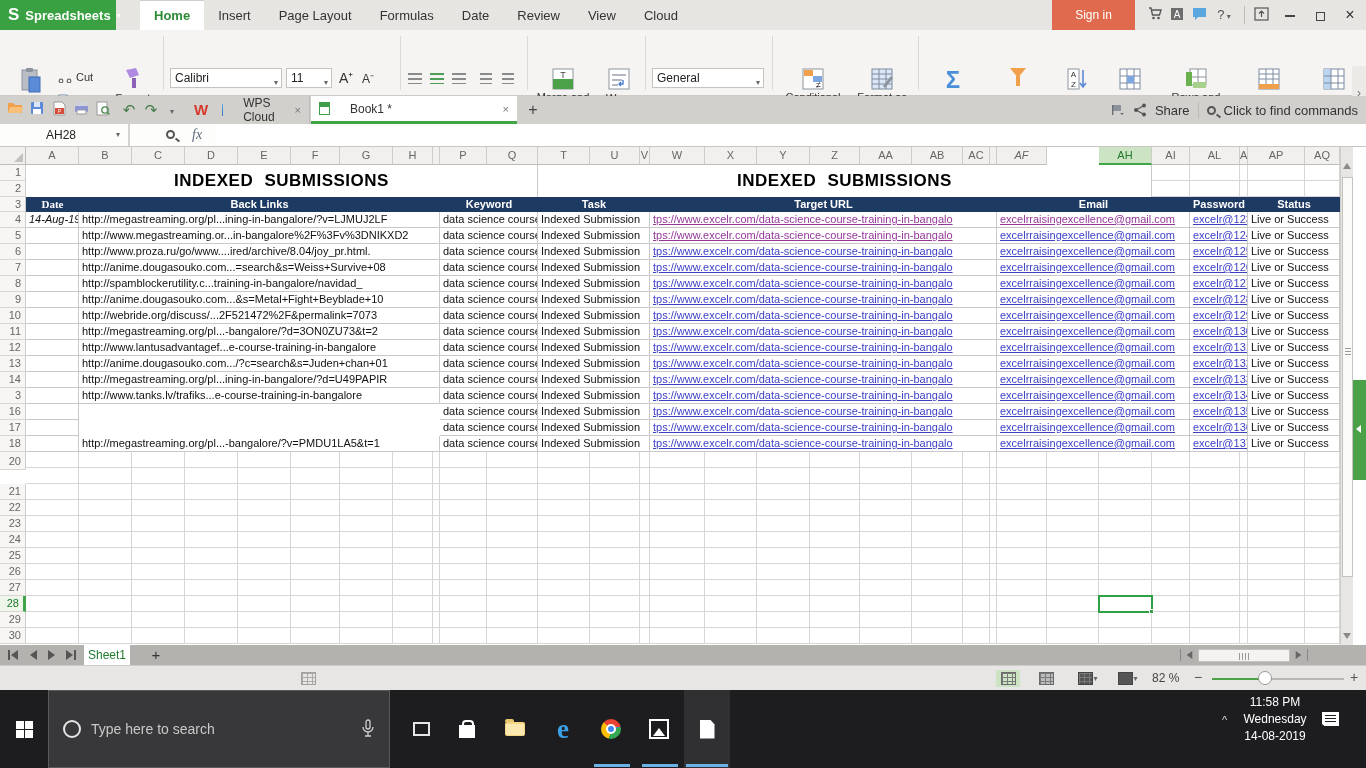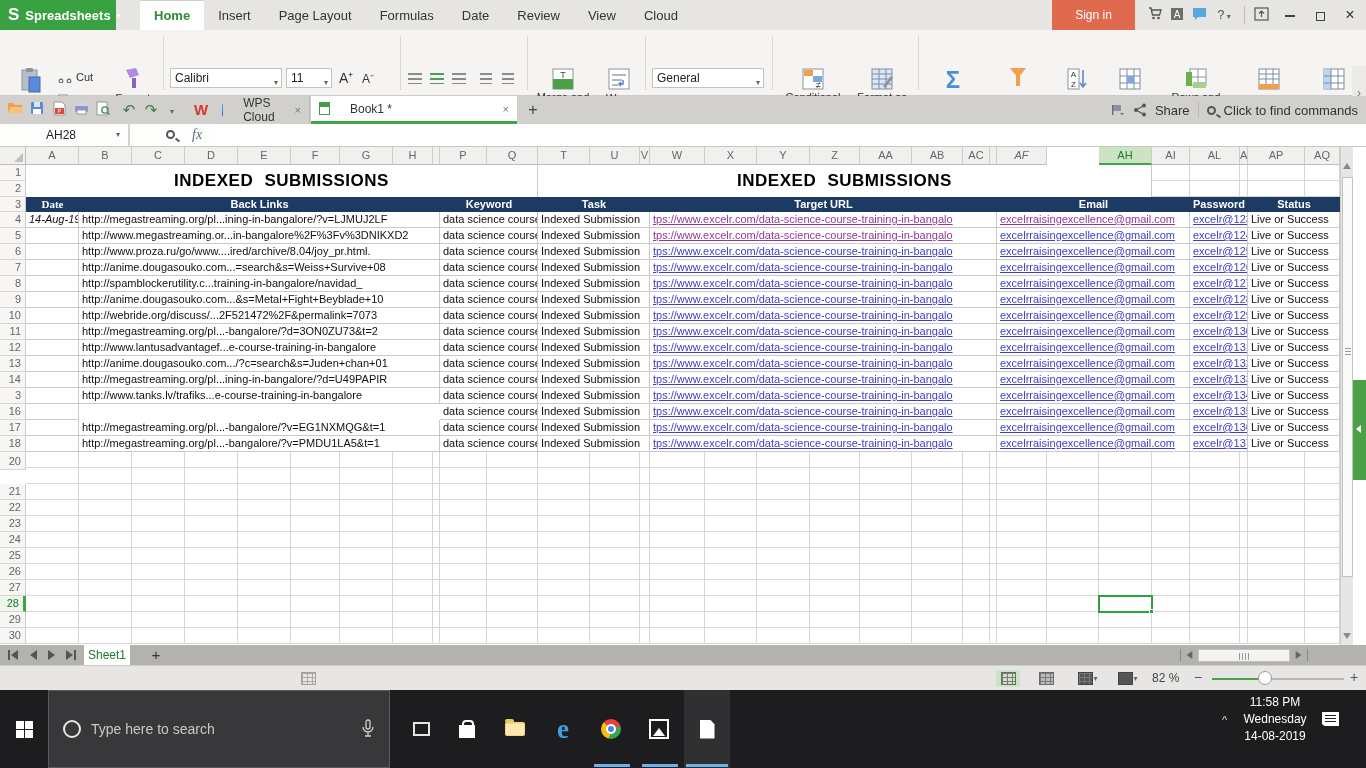--- a/index.html
+++ b/index.html
@@ -604,21 +604,20 @@
         <div class="cell link" style="left: 1164px; top: 223px; width: 58px; height: 16px; position: absolute;">excelr@134</div>
         <div class="cell" style="left: 1222px; top: 223px; width: 92px; height: 16px; position: absolute;">Live or Success</div>
         <div class="cell" style="left: 0px; top: 239px; width: 53px; height: 16px; position: absolute; text-align: right;"></div>
         <div class="cell" style="left: 414px; top: 239px; width: 98px; height: 16px; position: absolute;">data science course</div>
         <div class="cell" style="left: 512px; top: 239px; width: 112px; height: 16px; position: absolute;">Indexed  Submission</div>
         <div class="cell link" style="left: 624px; top: 239px; width: 347px; height: 16px; position: absolute;">tps://www.excelr.com/data-science-course-training-in-bangalo</div>
         <div class="cell link" style="left: 971px; top: 239px; width: 193px; height: 16px; position: absolute;">excelrraisingexcellence@gmail.com</div>
         <div class="cell link" style="left: 1164px; top: 239px; width: 58px; height: 16px; position: absolute;">excelr@135</div>
         <div class="cell" style="left: 1222px; top: 239px; width: 92px; height: 16px; position: absolute;">Live or Success</div>
         <div class="cell" style="left: 0px; top: 255px; width: 53px; height: 16px; position: absolute; text-align: right;"></div>
-        <div class="cell" style="left: 53px; top: 255px; width: 361px; height: 16px; position: absolute;">http://megastreaming.org/pl...-bangalore/?v=EG1NXMQG&amp;t=1</div>
         <div class="cell" style="left: 414px; top: 255px; width: 98px; height: 16px; position: absolute;">data science course</div>
         <div class="cell" style="left: 512px; top: 255px; width: 112px; height: 16px; position: absolute;">Indexed  Submission</div>
         <div class="cell link" style="left: 624px; top: 255px; width: 347px; height: 16px; position: absolute;">tps://www.excelr.com/data-science-course-training-in-bangalo</div>
         <div class="cell link" style="left: 971px; top: 255px; width: 193px; height: 16px; position: absolute;">excelrraisingexcellence@gmail.com</div>
         <div class="cell link" style="left: 1164px; top: 255px; width: 58px; height: 16px; position: absolute;">excelr@136</div>
         <div class="cell" style="left: 1222px; top: 255px; width: 92px; height: 16px; position: absolute;">Live or Success</div>
         <div class="cell" style="left: 0px; top: 271px; width: 53px; height: 16px; position: absolute; text-align: right;"></div>
         <div class="cell" style="left: 53px; top: 271px; width: 361px; height: 16px; position: absolute;">http://megastreaming.org/pl...-bangalore/?v=PMDU1LA5&amp;t=1</div>
         <div class="cell" style="left: 414px; top: 271px; width: 98px; height: 16px; position: absolute;">data science course</div>
         <div class="cell" style="left: 512px; top: 271px; width: 112px; height: 16px; position: absolute;">Indexed  Submission</div>

